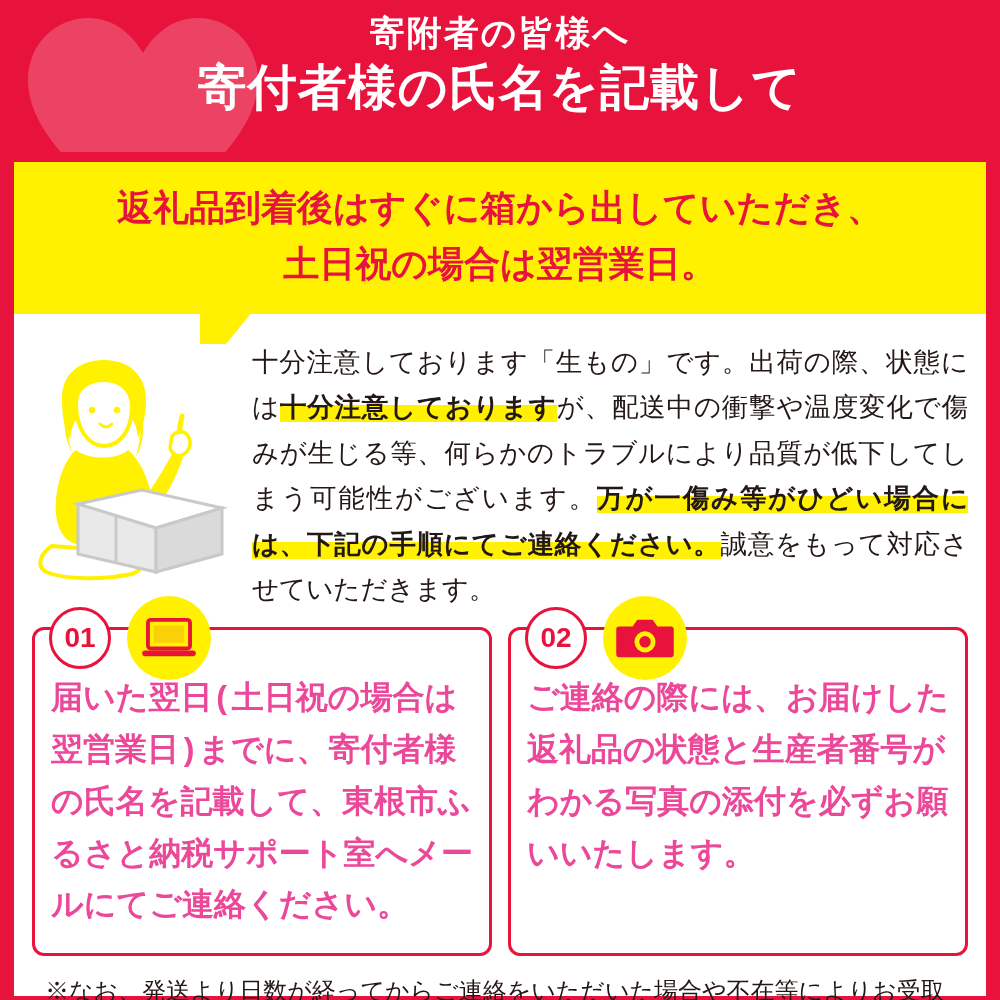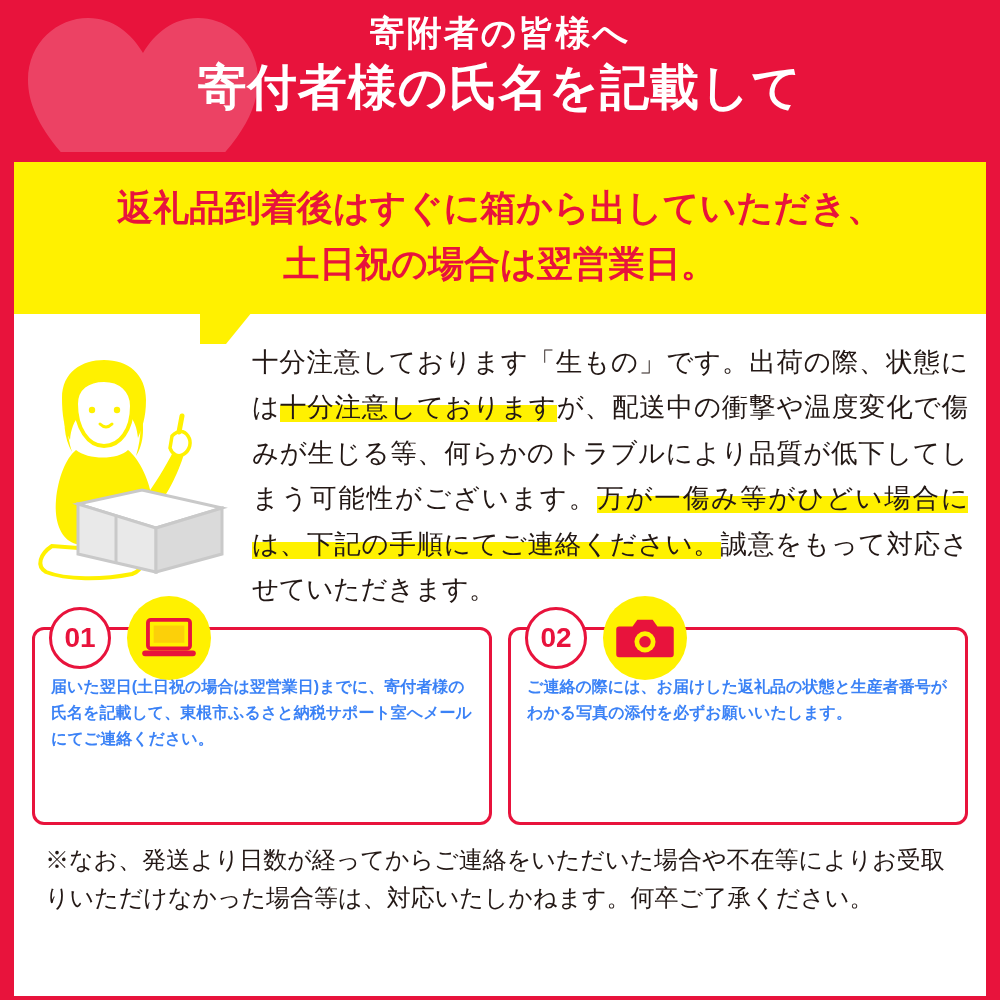--- a/index.html
+++ b/index.html
@@ -110,21 +110,21 @@
   .body-text p {
     margin: 0;
     color: #231815;
     font-size: 26.5px;
     line-height: 1.72;
     letter-spacing: 0px;
     text-align: justify;
   }
   .hl {
     background: linear-gradient(to top, #fff100 58%, rgba(255,241,0,0) 58%);
-    font-weight: normal;
+    font-weight: bold;
   }
 
   
   .steps {
     display: flex;
     gap: 16px;
     padding: 14px 18px 0 18px;
   }
   .step {
     flex: 1 1 0;
@@ -160,25 +160,26 @@
   .step-icon-wrap {
     width: 84px;
     height: 84px;
     border-radius: 50%;
     background: #fff100;
     display: flex;
     align-items: center;
     justify-content: center;
   }
   .step-text {
-    color: #3b82f6;
-    font-weight: bold;
-    font-size: 16px;
+    color: #ec4899;
+    font-weight: bold;
+    font-size: 32px;
     line-height: 1.62;
     letter-spacing: 0px;
+    font-family: Liberation Mono, monospace;
   }
 
   
   .footnote {
     padding: 16px 22px 0 31px;
     color: #231815;
     font-size: 24px;
     line-height: 1.6;
     letter-spacing: 0px;
   }

